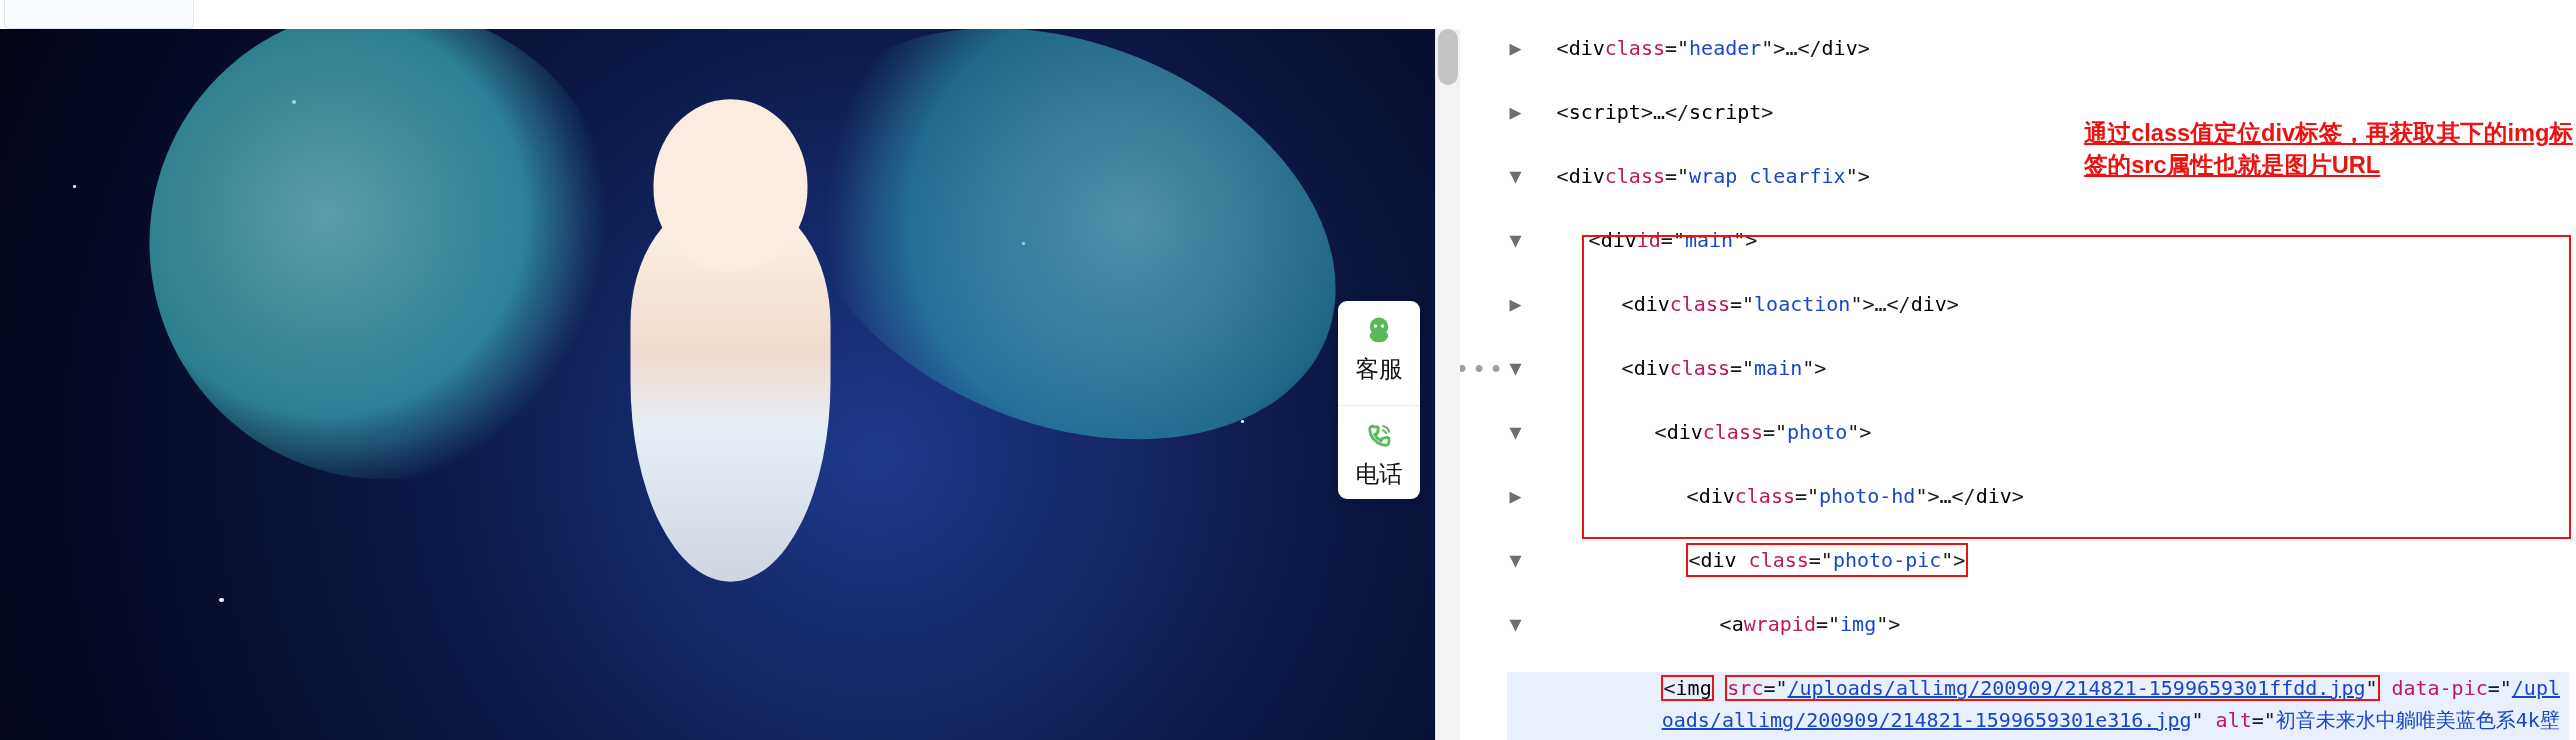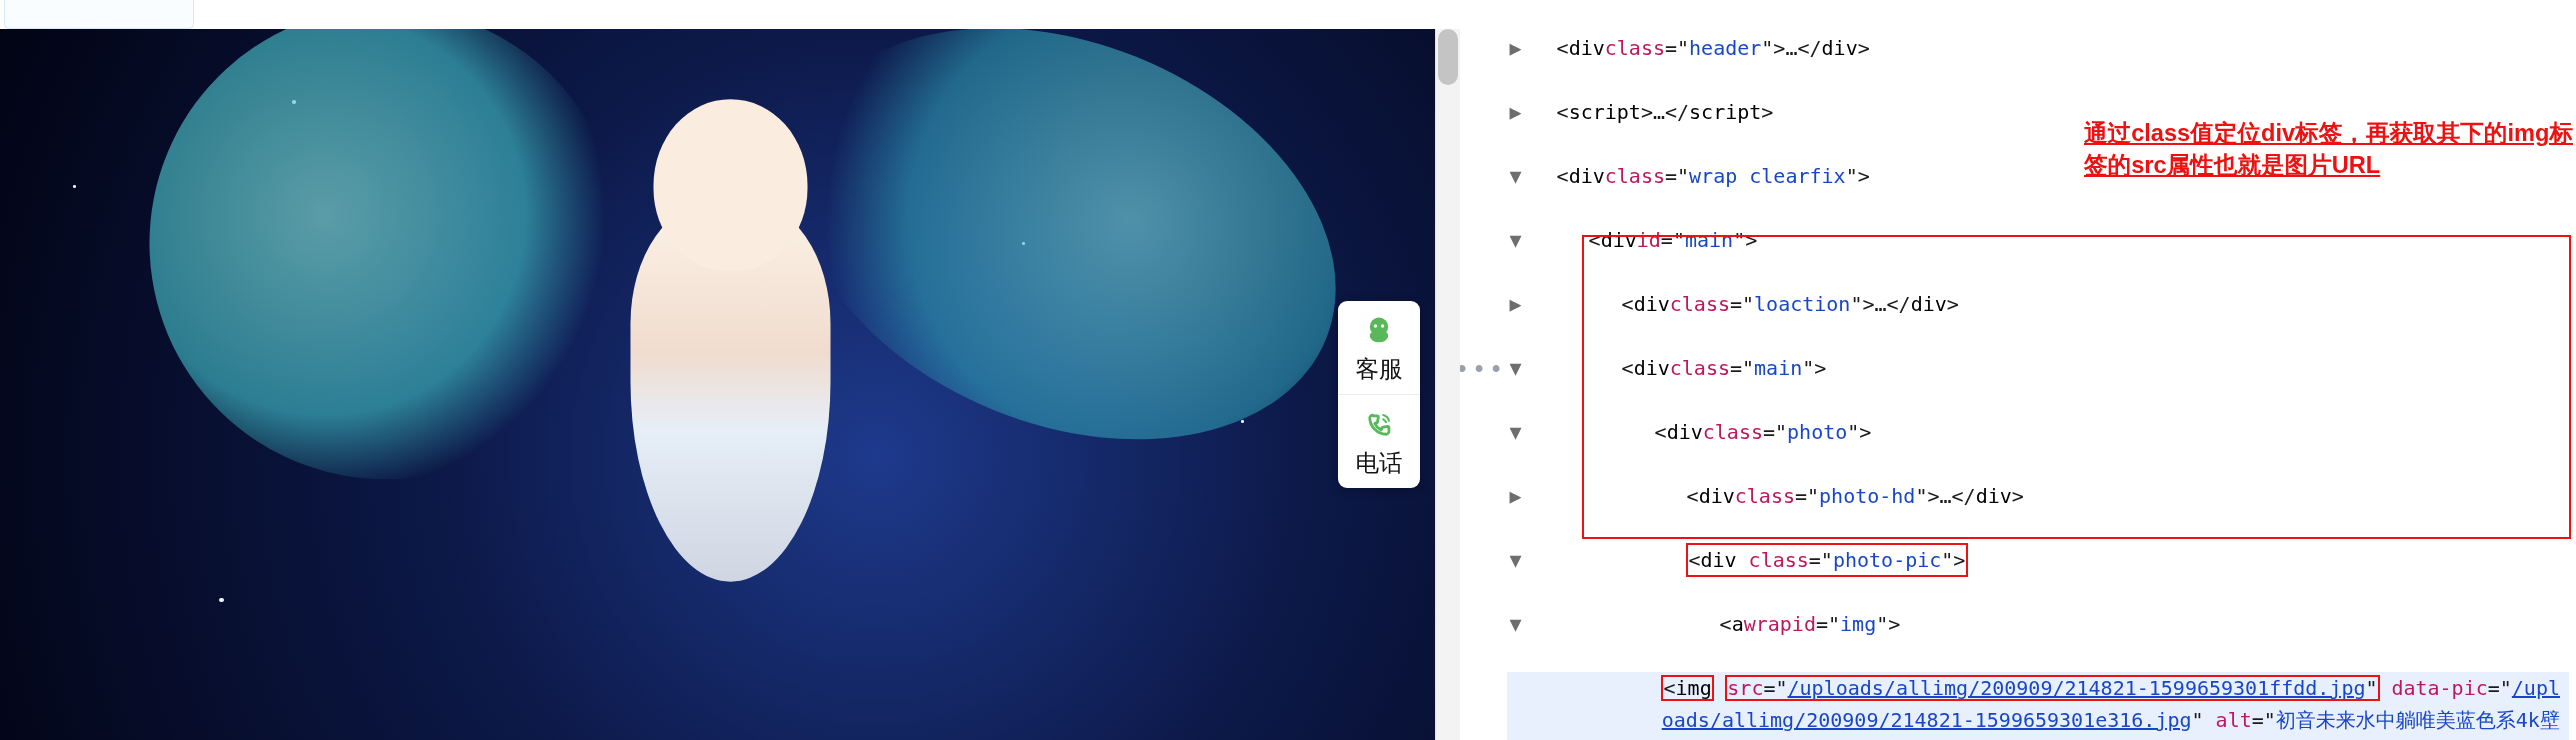--- a/index.html
+++ b/index.html
@@ -22,21 +22,21 @@
   .hair1 { position:absolute; width:472px; height:472px; border-radius:50%; background:radial-gradient(circle at 40% 40%, #87e7e3 0%, #3fb8c4 50%, transparent 70%); opacity:0.65; left:-236px; top:-54px; transform:rotate(-20deg);}
   .hair2 { position:absolute; width:562px; height:381px; border-radius:50%; background:radial-gradient(circle at 60% 40%, #7adde0 0%, #2e9bb4 55%, transparent 75%); opacity:0.6; right:-272px; top:-18px; transform:rotate(22deg);}
   .body { position:absolute; left:50%; top:48%; width:200px; height:381px; transform:translate(-50%,-50%); background:linear-gradient(180deg,#fcf2e6 0%, #f0dccf 40%, #e6eef7 60%, #cfd6e2 100%); border-radius:100px 100px 118px 118px / 145px 145px 236px 236px; }
   .head { position:absolute; left:50%; top:18%; width:154px; height:172px; transform:translate(-50%,-50%); background:#fbece0; border-radius:50% 50% 48% 48%; }
   
   .left-scrollbar { position: absolute; right: 0; top: 0; width: 25.4px; height: 100%; background: #f3f3f3; border-left: 0.9px solid #e3e3e3; }
   .left-scroll-thumb { position: absolute; top: 0; left: 2.7px; width: 20px; height: 56px; background: #c4c4c4; border-radius: 10px; }
   
   .contact-widget { position: absolute; right: 40px; top: 272px; width: 82px; background: #ffffff; border-radius: 9px; box-shadow: 0 1.8px 9px rgba(0,0,0,0.25); overflow: hidden; }
   .contact-item { display:flex; flex-direction:column; align-items:center; justify-content:center; gap:5.4px; padding:12.7px 0 9px; font-family: -apple-system, "PingFang SC", sans-serif; font-size: 23.6px; color:#141414;}
-  .contact-item + .contact-item { border-top: 0.9px solid #ededed; }
+  .contact-item + .contact-item { border-top: 0.9px solid #ededed; margin-top: 11px; }
   .ico { width:34px; height:34px; display:flex; align-items:center; justify-content:center; }
   .ico svg { width:100%; height:100%; }
   
   .gutter { width: 40px; height:100%; background:#ffffff; display:flex; align-items:center; justify-content:center; }
   .gutter-dots { color:#9aa0a6; font-size:25.4px; letter-spacing:1.8px; }
   
   .devtools { flex:1; height:100%; background:#ffffff; position:relative; overflow:hidden; }
   .code { font-family: Menlo, Consolas, monospace; font-size:20px; line-height:1.6; white-space:pre; color:#000; padding:0 7.3px; }
   .row { display:flex; align-items:flex-start; }
   .caret { width:16.3px; display:inline-block; text-align:center; color:#6e6e6e; user-select:none;}

